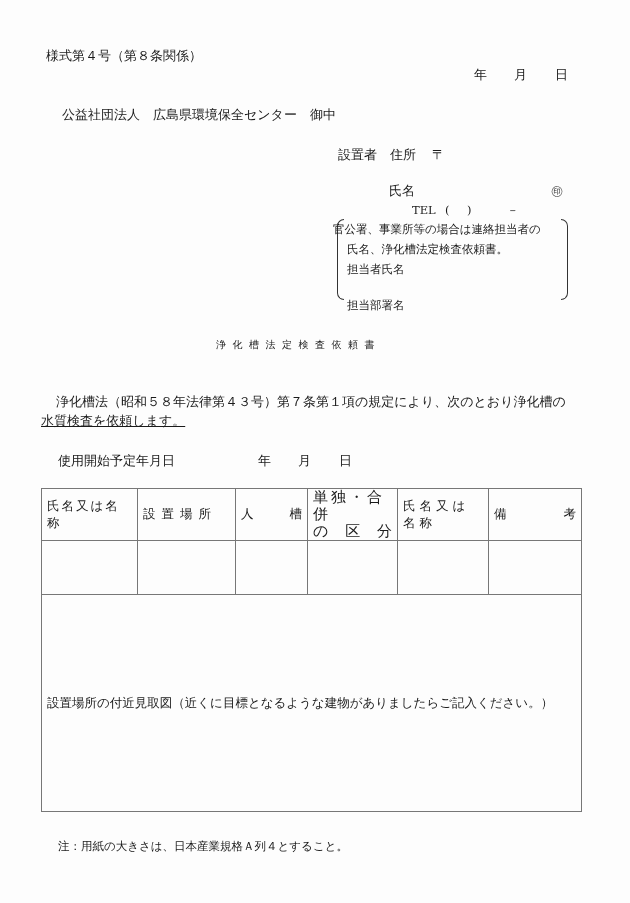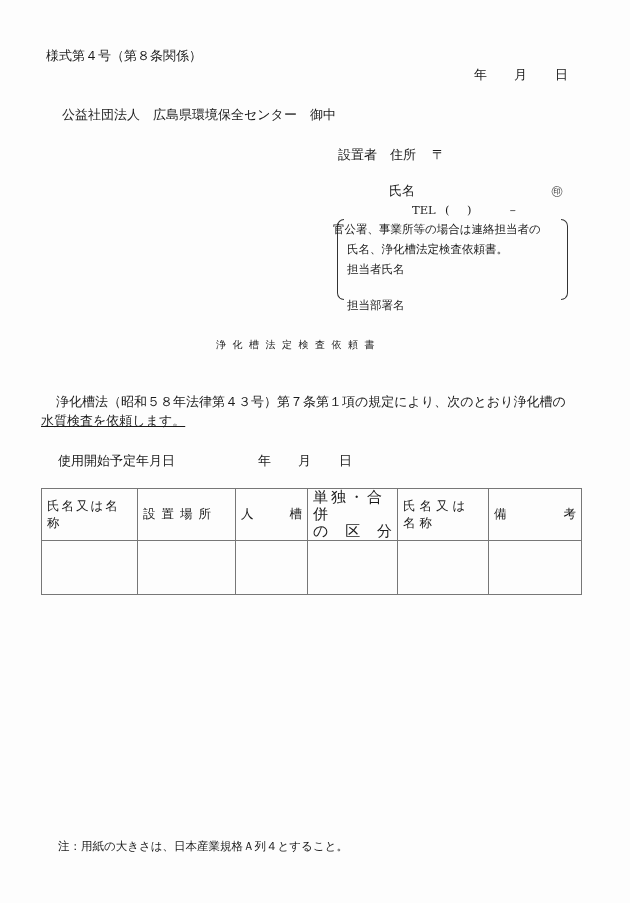--- a/index.html
+++ b/index.html
@@ -103,16 +103,19 @@
     </td>
   </tr>
   <tr class="data">
     <td></td>
     <td></td>
     <td></td>
     <td></td>
     <td></td>
     <td></td>
   </tr>
+  <tr class="map">
+    <td colspan="6"><span>設置場所の付近見取図（近くに目標となるような建物がありましたらご記入ください。）</span></td>
+  </tr>
 </tbody>
   </table>
 
 <div class="abs small" style="left:58px;top:838px;">注：用紙の大きさは、日本産業規格Ａ列４とすること。</div>
 
 </body></html>

